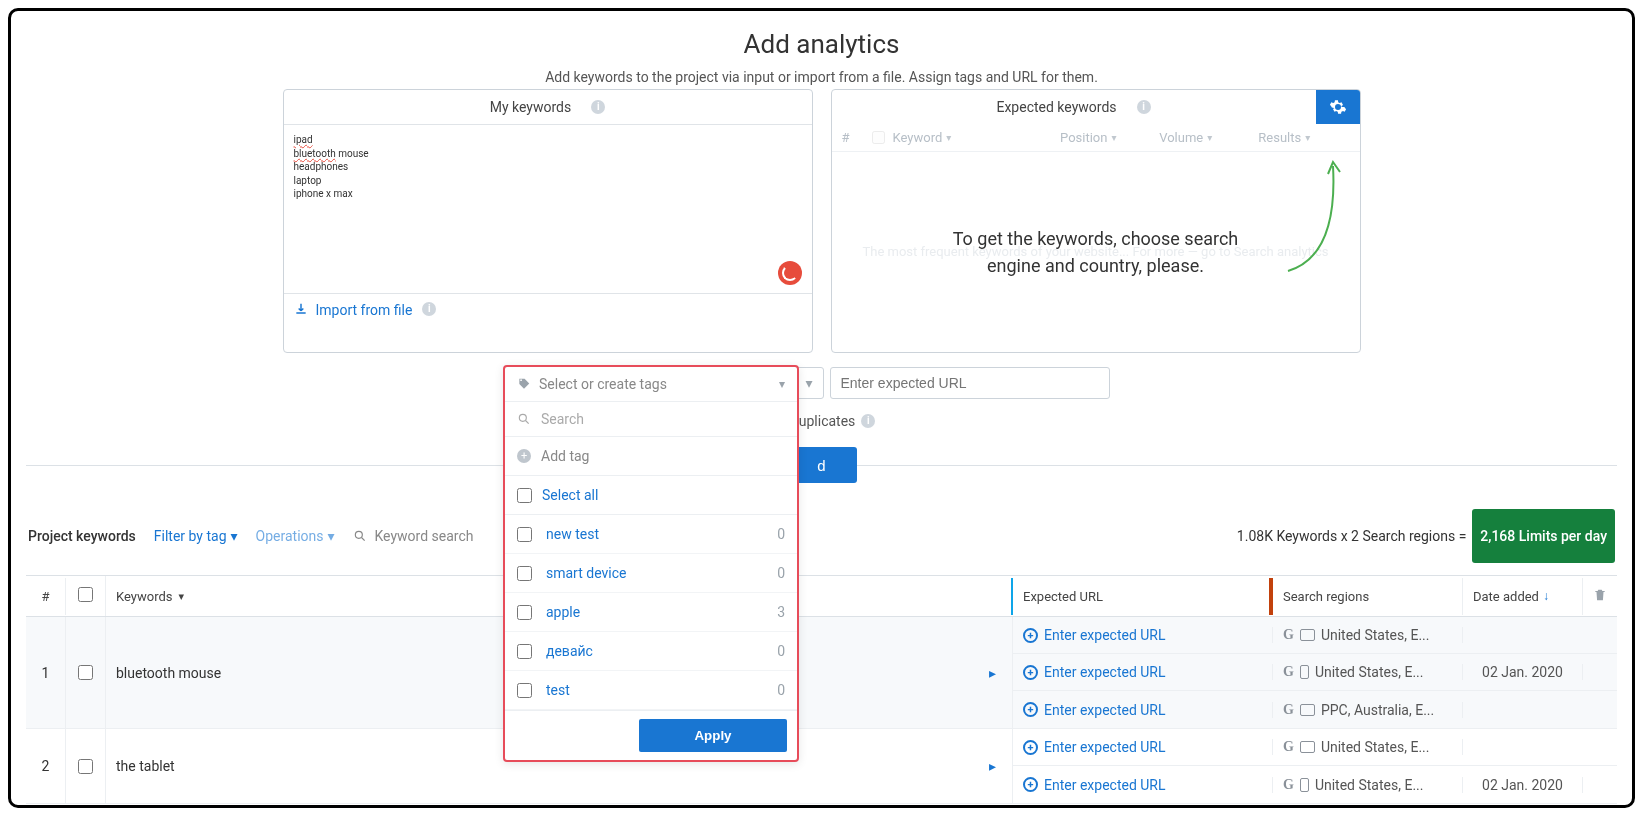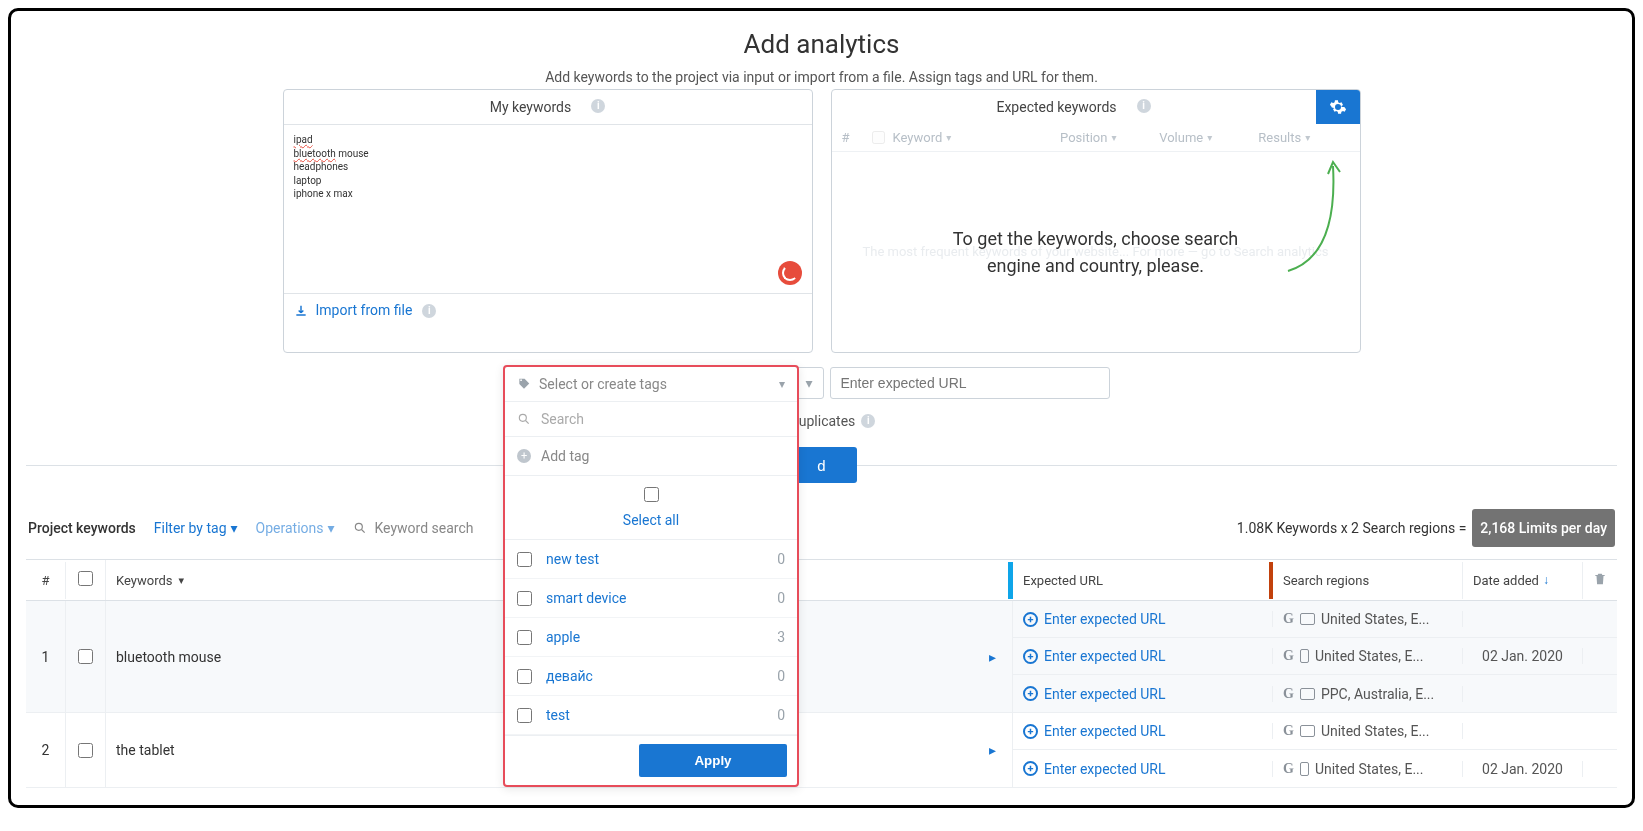--- a/index.html
+++ b/index.html
@@ -4,28 +4,28 @@
 <style>
 * { box-sizing: border-box; margin: 0; padding: 0; }
 body { font-family: -apple-system, BlinkMacSystemFont, "Segoe UI", Roboto, Arial, sans-serif; background: #fff; color: #333; font-size: 14px; }
 .frame { border: 3px solid #000; border-radius: 10px; margin: 8px; padding: 10px 15px 0 15px; min-height: 800px; position: relative; overflow: hidden; }
 
 .page-title { text-align: center; font-size: 26px; font-weight: 400; color: #333; margin-top: 8px; margin-bottom: 10px; }
 .page-subtitle { text-align: center; font-size: 14px; color: #555; margin-bottom: 4px; }
 
 .panels { display: flex; justify-content: center; gap: 18px; margin-bottom: 14px; }
 .panel { border: 1px solid #ccd3da; border-radius: 4px; width: 530px; background: #fff; }
-.panel-header { text-align: center; padding: 9px 0; font-size: 14px; color: #444; border-bottom: 1px solid #e0e4e8; display: flex; justify-content: center; gap: 20px; }
+.panel-header { text-align: center; padding: 9px 0; font-size: 14px; color: #444; border-bottom: 1px solid #e0e4e8; display: flex; align-items: center; justify-content: center; gap: 20px; }
 .info-icon { display: inline-block; width: 14px; height: 14px; border-radius: 50%; background: #cfd6dd; color: #fff; font-size: 10px; line-height: 14px; text-align: center; font-weight: bold; }
 .kw-textarea { width: 100%; border: none; resize: none; padding: 8px 10px; height: 168px; font-size: 10px; line-height: 1.35; outline: none; font-family: inherit; }
 .kw-textarea .underline-red { text-decoration: underline wavy #e74c3c; }
 .ta-wrap { position: relative; }
 .grammarly { position: absolute; right: 10px; bottom: 8px; width: 24px; height: 24px; border-radius: 50%; background: #e74c3c; display: flex; align-items: center; justify-content: center; }
 .grammarly::after { content:""; width:12px; height:12px; border:2px solid #fff; border-top-color:transparent; border-right-color:transparent; border-radius:50%; }
-.import-row { border-top: 1px solid #e0e4e8; padding: 8px 10px; display: flex; align-items: flex-end; gap: 8px; color: #1976d2; cursor: pointer; }
+.import-row { border-top: 1px solid #e0e4e8; padding: 8px 10px; display: flex; align-items: flex-start; gap: 8px; color: #1976d2; cursor: pointer; }
 .import-row .dl-icon { width: 14px; height: 14px; }
 .import-row .info-icon { margin-left: 2px; }
 
 .suggested-panel { display: flex; flex-direction: column; }
 .sug-header-row { display: flex; align-items: stretch; }
 .sug-title { flex: 1; }
 .gear-btn { width: 44px; background: #1976d2; color: #fff; display: flex; align-items: center; justify-content: center; cursor: pointer; border-top-right-radius: 3px; }
 .sug-cols { display: flex; padding: 6px 10px; color: #b7bfc7; font-size: 13px; border-bottom: 1px solid #eef1f4; gap: 8px; align-items: center; }
 .sug-cols span { display: flex; align-items: center; gap: 4px; }
 .sug-cols .col-n { width: 22px; }
@@ -48,44 +48,44 @@
 .add-row { display: flex; justify-content: center; margin-top: 18px; position: relative; z-index: 1; }
 .add-btn-visible { width: 70px; height: 36px; background: #1976d2; color: #fff; border: none; font-size: 15px; font-weight: 500; border-bottom-right-radius: 3px; border-top-right-radius: 3px; cursor: pointer; }
 .hr-line { position: absolute; top: 50%; left: 0; right: 0; height: 1px; background: #dce1e6; z-index: -1; }
 
 
 .dropdown-wrap { position: absolute; left: 492px; top: 354px; width: 296px; border: 2px solid #e74c5a; border-radius: 4px; background: #fff; z-index: 20; box-shadow: 0 2px 10px rgba(0,0,0,0.1); }
 .dd-head { padding: 9px 12px; display: flex; align-items: center; gap: 8px; color: #888; cursor: pointer; border-bottom: 1px solid #eceff2; }
 .dd-head .caret-dd { margin-left: auto; color: #9aa3ab; font-size: 12px; }
 .dd-search { padding: 9px 12px; display: flex; align-items: center; gap: 10px; color: #aaa; border-bottom: 1px solid #eceff2; }
 .dd-addtag { padding: 11px 12px; display: flex; align-items: center; gap: 10px; color: #888; cursor: pointer; border-bottom: 1px solid #eceff2; }
-.dd-selectall { padding: 11px 12px; display: flex; align-items: center; gap: 10px; color: #1976d2; cursor: pointer; border-bottom: 1px solid #eceff2; flex-direction: column; }
+.dd-selectall { padding: 11px 12px; display: flex; align-items: center; gap: 10px; color: #1976d2; cursor: pointer; border-bottom: 1px solid #eceff2; }
 .dd-item { padding: 11px 12px; display: flex; align-items: center; gap: 14px; color: #1976d2; cursor: pointer; border-bottom: 1px solid #f2f4f6; }
 .dd-item .cnt { margin-left: auto; color: #9aa3ab; }
 .dd-item input[type=checkbox], .dd-selectall input[type=checkbox] { width: 15px; height: 15px; accent-color: #1976d2; }
 .dd-apply-row { padding: 8px 10px; display: flex; justify-content: flex-end; border-top: 1px solid #eceff2; }
 .dd-apply { width: 148px; padding: 9px 0; background: #1976d2; color: #fff; border: none; font-weight: 600; border-radius: 2px; cursor: pointer; margin-left: 24px; }
 .plus-circle { width: 14px; height: 14px; border-radius: 50%; background: #bfc6cd; color: #fff; font-size: 11px; line-height: 14px; text-align: center; }
 .search-icon { width: 14px; height: 14px; }
 
 
 .lower { margin-top: 20px; }
 .toolbar { display: flex; align-items: center; gap: 18px; padding: 6px 2px 12px 2px; }
 .pk-label { font-size: 14px; color: #333; font-weight: 500; }
 .filter-tag { color: #1976d2; cursor: pointer; display: flex; align-items: center; gap: 4px; }
 .ops { color: #1976d2; opacity: 0.6; cursor: pointer; display: flex; align-items: center; gap: 4px; }
 .kw-search { display: flex; align-items: center; gap: 8px; color: #888; }
 .toolbar-right { margin-left: auto; display: flex; align-items: center; gap: 6px; font-size: 14px; color: #333; }
-.limits-badge { background: #737373; color: #fff; padding: 11px 8px; border-radius: 3px; font-weight: 500; }
+.limits-badge { background: #15803d; color: #fff; padding: 19px 8px; border-radius: 3px; font-weight: 500; }
 
 .grid { border-top: 1px solid #dce1e6; }
 .grid-header { display: flex; align-items: center; background: #fff; border-bottom: 1px solid #dce1e6; font-size: 13px; color: #444; }
 .gh-num { width: 40px; text-align: center; padding: 11px 0; border-right: 1px solid #eceff2; }
 .gh-chk { width: 40px; text-align: center; padding: 11px 0; border-right: 1px solid #eceff2; }
-.gh-kw { flex: 1.8; padding: 11px 10px; display: flex; align-items: center; gap: 6px; border-right: 5px solid #0ea5e9; }
+.gh-kw { flex: 1.8; padding: 11px 10px; display: flex; align-items: center; gap: 6px; border-right: 2px solid #0ea5e9; }
 .gh-url { width: 260px; padding: 11px 10px; border-right: 4px solid #c2410c; }
 .gh-reg { width: 190px; padding: 11px 10px; border-right: 1px solid #eceff2; }
 .gh-date { width: 120px; padding: 11px 10px; display: flex; align-items: center; gap: 4px; border-right: 1px solid #eceff2; }
 .gh-trash { width: 34px; text-align: center; padding: 11px 0; color: #9aa3ab; }
 .sort-down { color: #1976d2; font-size: 12px; }
 
 .grid-row { display: flex; align-items: stretch; border-bottom: 1px solid #eceff2; background: #f7f9fb; }
 .grid-row:nth-child(even) { background: #fff; }
 .c-num { width: 40px; display:flex; align-items:center; justify-content:center; border-right: 1px solid #eceff2; font-size: 14px; }
 .c-chk { width: 40px; display:flex; align-items:center; justify-content:center; border-right: 1px solid #eceff2; }

